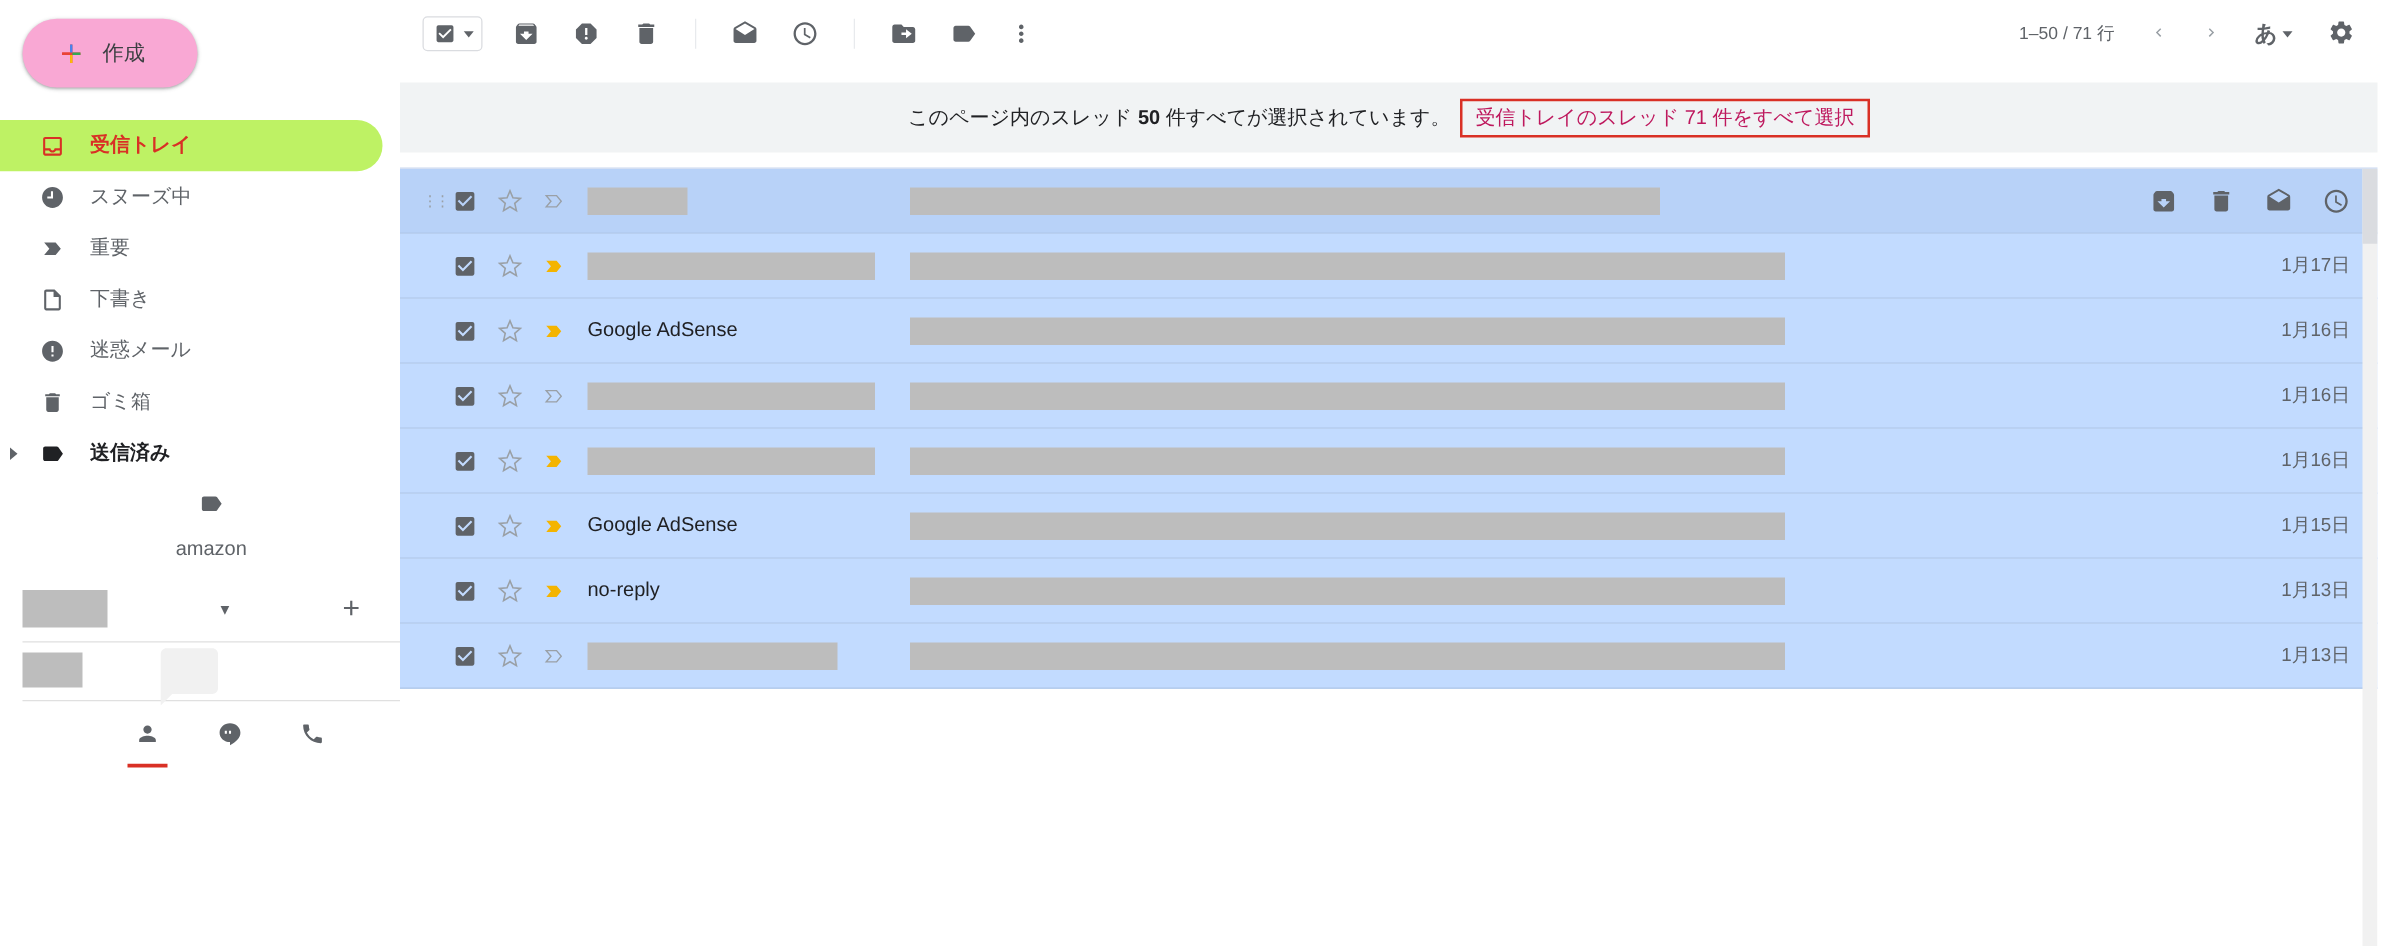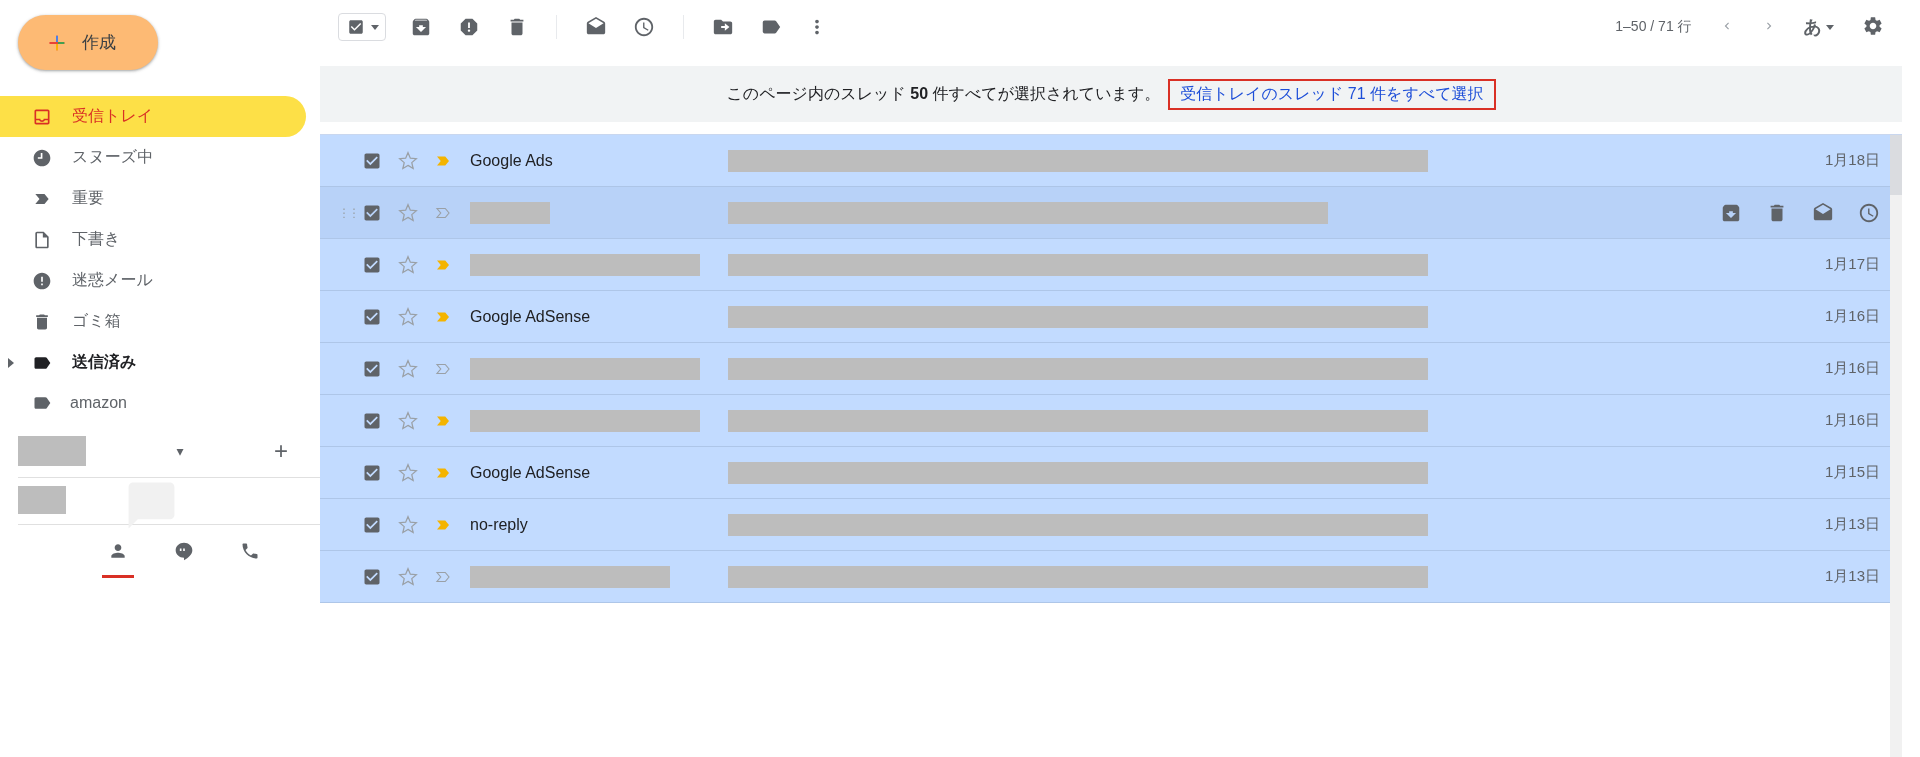--- a/index.html
+++ b/index.html
@@ -1,31 +1,31 @@
 <!DOCTYPE html>
 <html><head>
 <meta charset="utf-8">
 <style>
 * { margin: 0; padding: 0; box-sizing: border-box; }
 body { font-family: Arial, "Hiragino Sans", "Meiryo", sans-serif; background: #fff; font-size: 14px; color: #202124; width: 1920px; height: 757px; overflow: hidden; display: flex; }
 .sidebar { width: 320px; height: 100%; display: flex; flex-direction: column; padding-top: 15px; }
-.compose-btn { display: inline-flex; align-items: center; gap: 14px; background: #fdba74; border: none; border-radius: 30px; padding: 16px 28px; margin: 0 0 26px 18px; width: 140px; box-shadow: 0 1px 2px 0 rgba(60,64,67,.3), 0 1px 3px 1px rgba(60,64,67,.15); cursor: pointer; font-size: 17px; color: #3c4043; }
+.compose-btn { display: inline-flex; align-items: center; gap: 14px; background: #f9a8d4; border: none; border-radius: 30px; padding: 16px 28px; margin: 0 0 26px 18px; width: 140px; box-shadow: 0 1px 2px 0 rgba(60,64,67,.3), 0 1px 3px 1px rgba(60,64,67,.15); cursor: pointer; font-size: 17px; color: #3c4043; }
 .compose-plus { width: 22px; height: 22px; position: relative; }
 .compose-plus::before, .compose-plus::after { content: ''; position: absolute; left: 50%; top: 50%; background: currentColor; transform: translate(-50%, -50%); }
 .compose-plus svg { width: 22px; height: 22px; }
 .nav { list-style: none; }
 .nav li { display: flex; align-items: center; gap: 20px; padding: 10px 0 10px 32px; border-radius: 0 22px 22px 0; margin-right: 14px; cursor: pointer; font-size: 16px; color: #5f6368; }
-.nav li.active { background: #fde047; color: #d93025; font-weight: 400; }
+.nav li.active { background: #bef264; color: #d93025; font-weight: 700; }
 .nav li.active svg { fill: #d93025; }
 .nav li.bold { font-weight: 700; color: #202124; }
 .nav li.bold svg { fill: #202124; }
 .nav li svg { width: 20px; height: 20px; fill: #5f6368; flex-shrink: 0; }
 .nav li.cat-row { position: relative; }
 .nav li.cat-row .caret { position: absolute; left: 8px; width: 0; height: 0; border-top: 5px solid transparent; border-bottom: 5px solid transparent; border-left: 6px solid #5f6368; }
-.nav li.label-row { gap: 18px; }
+.nav li.label-row { gap: 18px; flex-direction: column; }
 .hangouts-area { margin-top: 8px; padding-left: 18px; }
 .hangouts-bar { display: flex; align-items: center; justify-content: space-between; padding-right: 32px; height: 40px; }
 .hangouts-bar .redact { background: #bdbdbd; width: 68px; height: 30px; }
 .hangouts-bar .dd { font-size: 14px; color: #5f6368; }
 .hangouts-bar .plus { font-size: 24px; color: #5f6368; cursor: pointer; }
 .chat-body { height: 48px; border: 1px solid #e0e0e0; border-left: 0; border-right: 0; margin-top: 6px; position: relative; }
 .chat-body .redact { background: #bdbdbd; width: 48px; height: 28px; position: absolute; left: 0; top: 8px; }
 .chat-body .bubble { position: absolute; left: 106px; top: 0; }
 .chat-body .bubble svg { width: 55px; height: 55px; fill: #f1f1f1;}
 .bottom-icons { display: flex; align-items: center; gap: 46px; padding-left: 90px; padding-top: 16px; }
@@ -42,21 +42,21 @@
 .sep { width: 1px; height: 24px; background: #e8eaed; margin: 0 4px;}
 .tb-icon { width: 22px; height: 22px; fill: #5f6368; cursor: pointer; }
 .tb-group{ display: flex; gap: 26px; align-items: center;}
 .tb-right { margin-left: auto; display: flex; align-items: center; gap: 28px; color: #5f6368; font-size: 14px;}
 .tb-right .paging svg { width: 14px; height: 14px; fill: #9aa0a6; }
 .tb-right .ime { font-size: 18px; font-weight: 700; color: #5f6368; display: flex; align-items: center; gap: 4px;}
 .tb-right .ime .caret-d { width: 0; height: 0; border-left: 4px solid transparent; border-right: 4px solid transparent; border-top: 5px solid #5f6368;}
 .tb-right .gear svg { width: 22px; height: 22px; fill: #5f6368;}
 
 .select-banner { margin: 12px 0 12px 0; height: 56px; background: #f1f3f4; display: flex; align-items: center; justify-content: center; gap: 8px; font-size: 16px; color: #202124; }
-.select-banner a { border: 2px solid #d93025; padding: 3px 10px; color: #1d4ed8; text-decoration: none; font-size: 16px; }
+.select-banner a { border: 2px solid #d93025; padding: 3px 10px; color: #be185d; text-decoration: none; font-size: 16px; }
 
 .mail-list { flex: 1; overflow: hidden; position: relative; border-top: 1px solid #c9d7ef;}
 .scrollbar { position: absolute; right: 0; top: 0; bottom: 0; width: 12px; background: #f1f1f1;}
 .scrollbar .thumb { background: #dadce0; width: 100%; height: 60px; }
 .row { height: 52px; display: flex; align-items: center; background: #c2dbff; border-bottom: 1px solid #aec6e8; padding-left: 18px; padding-right: 22px; }
 .row.hover { background: #b8d2f8; border-bottom: 1px solid #aec6e8; box-shadow: 0 1px 2px rgba(0,0,0,0.08); }
 .row .drag { color: #9aa0a6; font-size: 12px; letter-spacing: -2px; margin-right: 4px; visibility: hidden;}
 .row.hover .drag { visibility: visible;}
 .row .chk { width: 20px; height: 20px; fill: #5f6368; }
 .row .star { width: 20px; height: 20px; fill: none; stroke: #9aa0a6; stroke-width: 1.5; margin-left: 16px; }
@@ -233,37 +233,20 @@
   </div>
 
   <div class="select-banner">
     <span>
       <span>このページ内のスレッド </span><b>50</b><span> 件すべてが選択されています。</span>
     </span>
     <a href="#">受信トレイのスレッド 71 件をすべて選択</a>
   </div>
 
   <div class="mail-list" id="mail-list">
-    <div class="row">
-        <span class="drag">⋮⋮</span>
-        <svg class="chk" viewBox="0 0 24 24">
-          <path d="M19 3H5c-1.1 0-2 .9-2 2v14c0 1.1.9 2 2 2h14c1.1 0 2-.9 2-2V5c0-1.1-.9-2-2-2zm-9 14l-5-5 1.41-1.41L10 14.17l7.59-7.59L19 8l-9 9z"></path>
-        </svg>
-        <svg class="star" viewBox="0 0 24 24">
-          <path d="M12 17.27L18.18 21l-1.64-7.03L22 9.24l-7.19-.61L12 2 9.19 8.63 2 9.24l5.46 4.73L5.82 21z"></path>
-        </svg>
-        <svg class="imp yellow" viewBox="0 0 24 24">
-          <path d="M4 18h11l5-6-5-6H4l5 6-5 6z"></path>
-        </svg>
-        <div class="sender">Google Ads</div>
-        <div class="subject">
-          <div class="r" style="width:700px"></div>
-        </div>
-        <div class="date">1月18日</div>
-      </div>
       <div class="row hover">
         <span class="drag">⋮⋮</span>
         <svg class="chk" viewBox="0 0 24 24">
           <path d="M19 3H5c-1.1 0-2 .9-2 2v14c0 1.1.9 2 2 2h14c1.1 0 2-.9 2-2V5c0-1.1-.9-2-2-2zm-9 14l-5-5 1.41-1.41L10 14.17l7.59-7.59L19 8l-9 9z"></path>
         </svg>
         <svg class="star" viewBox="0 0 24 24">
           <path d="M12 17.27L18.18 21l-1.64-7.03L22 9.24l-7.19-.61L12 2 9.19 8.63 2 9.24l5.46 4.73L5.82 21z"></path>
         </svg>
         <svg class="imp gray" viewBox="0 0 24 24">
           <path d="M4 18h11l5-6-5-6H4l5 6-5 6z"></path>

